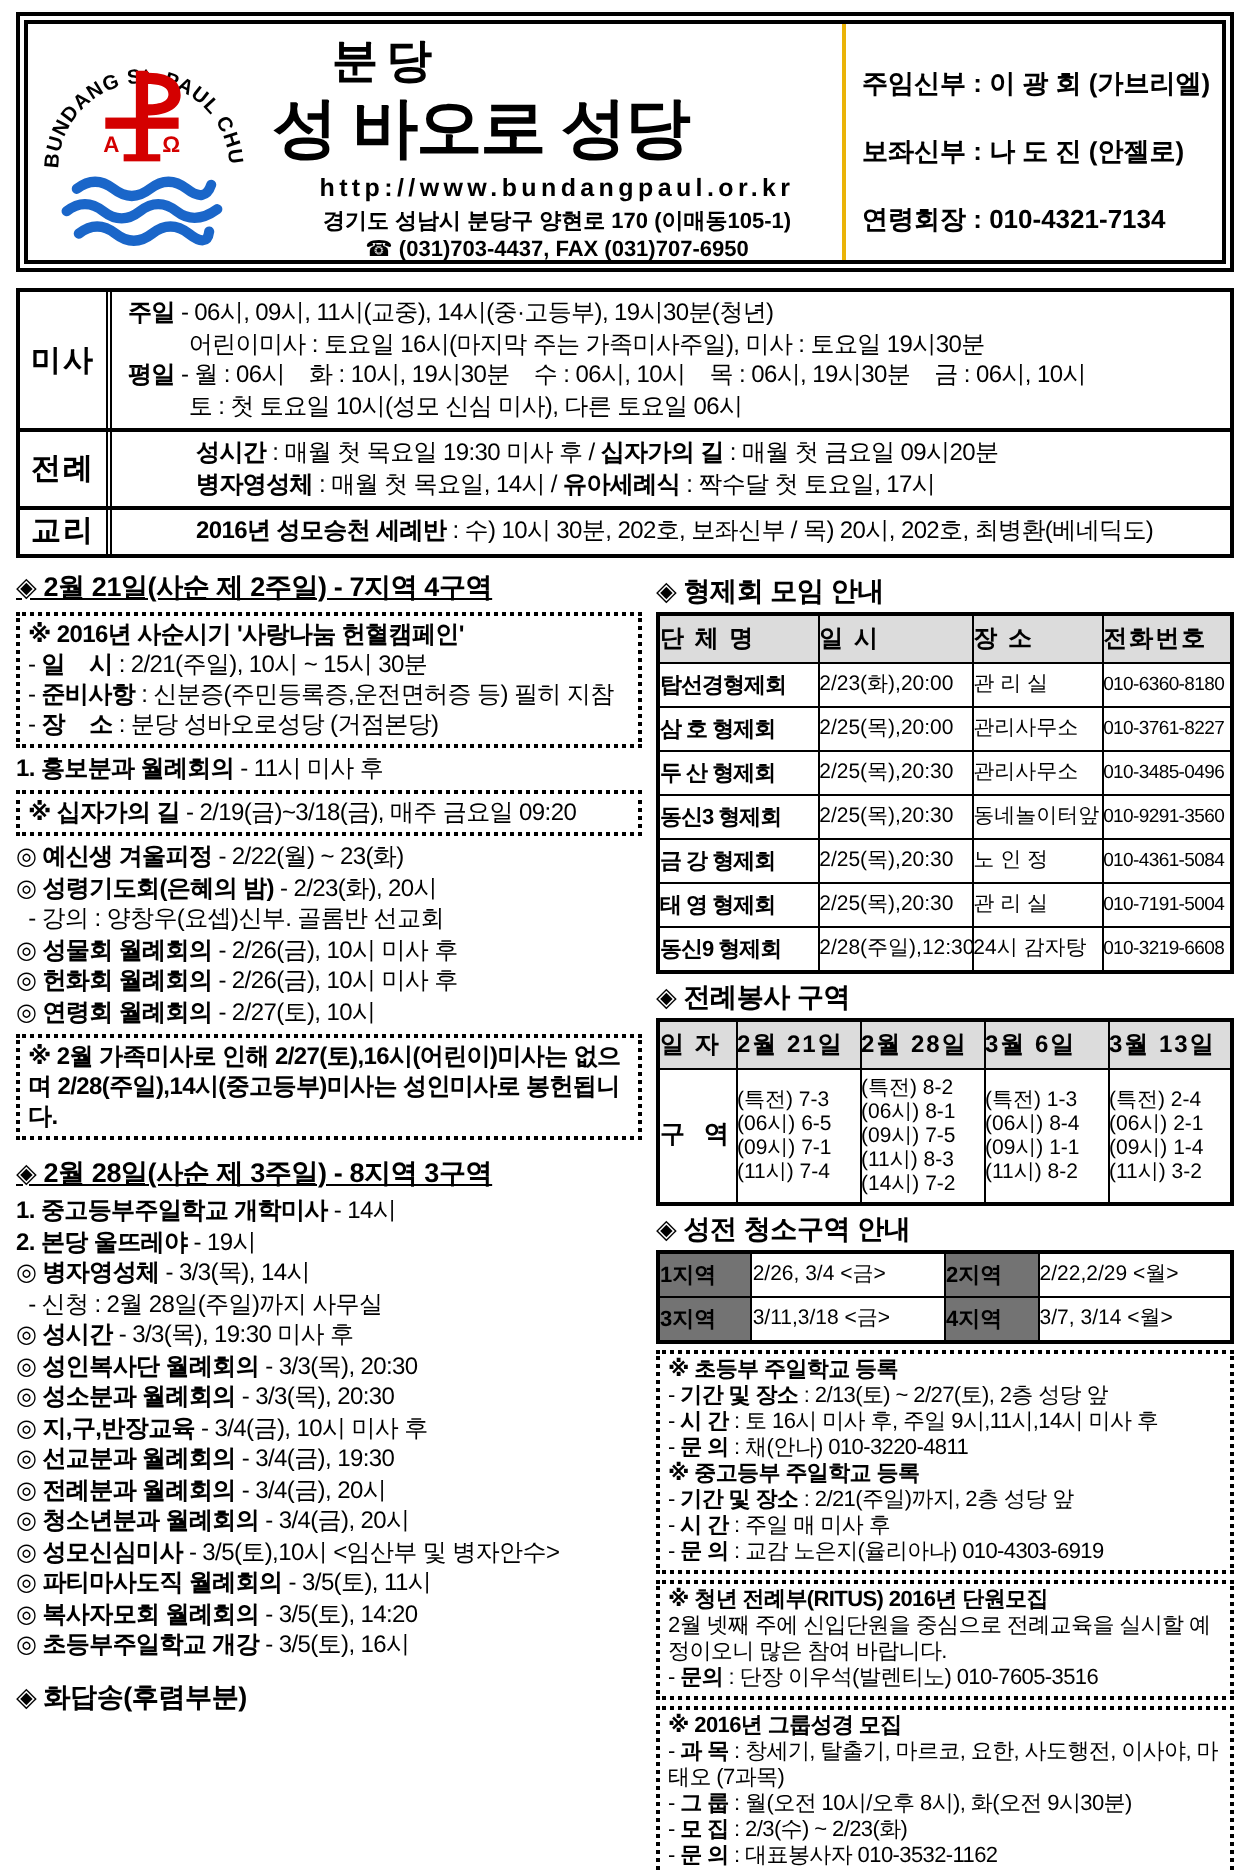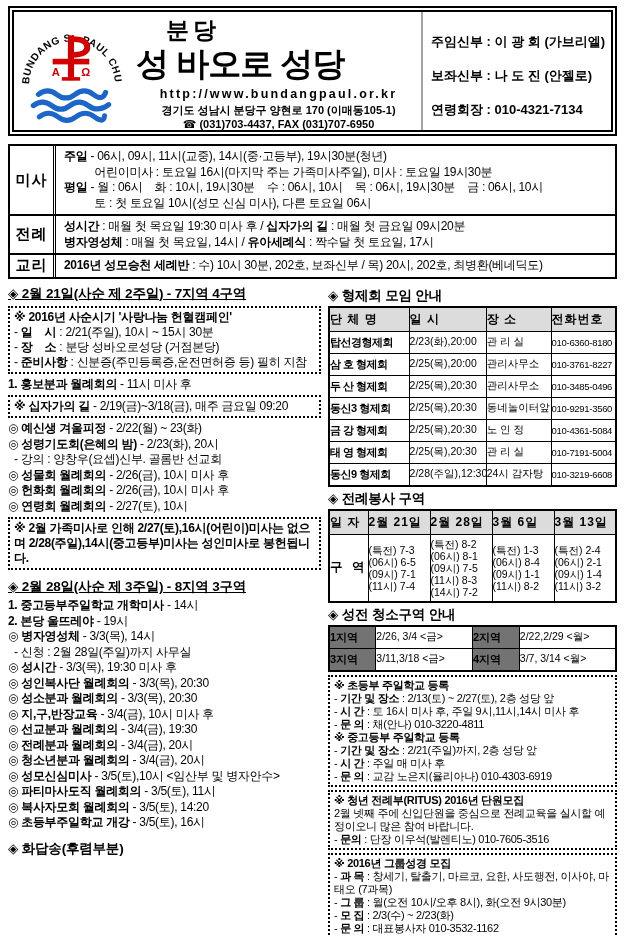--- a/index.html
+++ b/index.html
@@ -13,27 +13,27 @@
   
   .header-outer { border:2px solid #000; padding:2px; }
   .header { border:2px solid #000; display:flex; height:122px; }
   .logo-wrap { width:116px; display:flex; align-items:center; justify-content:center; }
   .title-block { flex:1; padding:3px 0 0 6px; }
   .title-small { font-size:23px; font-weight:900; letter-spacing:4px; padding-left:30px; }
   .title-large { font-size:33px; font-weight:900; letter-spacing:-1px; line-height:36px; }
   .url  { font-size:12.5px; font-weight:bold; letter-spacing:2.2px; margin-top:5px; text-align:center; }
   .addr { font-size:11px; font-weight:bold; margin-top:2px; text-align:center; }
   .tel  { font-size:11px; font-weight:bold; text-align:center; }
-  .contacts { width:190px; border-left:2px solid #a3a3a3; padding:13px 2px 0 8px; }
+  .contacts { width:190px; border-left:2px solid #eab308; padding:13px 2px 0 8px; }
   .contact-line { font-size:13px; font-weight:bold; line-height:34px; white-space:nowrap; }
 
   
   .sched { border:2px solid #000; margin-top:8px; }
   .srow { display:flex; }
-  .srow + .srow { border-top:2px solid #000; }
+  .srow + .srow { border-top:2px solid #000;gap:34px; }
   .slabel { width:46px; font-size:15px; font-weight:900; display:flex; align-items:center;
             justify-content:center; border-right:3px double #000; letter-spacing:1px; }
   .scontent { flex:1; padding:3px 4px 3px 8px; font-size:11.5px; line-height:15.5px; }
 
   
   .cols { display:flex; margin-top:5px; align-items:flex-start; }
   .col-left  { width:320px; padding-right:7px; }
   .col-right { flex:1; }
 
   .line { font-size:12px; line-height:15.5px; letter-spacing:-0.3px; }
@@ -131,22 +131,22 @@
     </div>
   </div>
 
   <div class="cols">
 
     <div class="col-left">
       <div class="h-date"><span class="seg"><b>◈ 2월 21일(사순 제 2주일) - 7지역 4구역</b><span></span></span></div>
       <div class="dotbox">
           <div class="line"><span class="seg"><b>※ 2016년 사순시기 '사랑나눔 헌혈캠페인'</b><span></span></span></div>
           <div class="line"><span class="seg"><b></b><span>- </span></span><span class="seg"><b>일&nbsp;&nbsp;&nbsp;&nbsp;시</b><span></span></span><span class="seg"><b></b><span> : 2/21(주일), 10시 ~ 15시 30분</span></span></div>
+          <div class="line"><span class="seg"><b></b><span>- </span></span><span class="seg"><b>준비사항</b><span></span></span><span class="seg"><b></b><span> : 신분증(주민등록증,운전면허증 등) 필히 지참</span></span></div>
           <div class="line"><span class="seg"><b></b><span>- </span></span><span class="seg"><b>장&nbsp;&nbsp;&nbsp;&nbsp;소</b><span></span></span><span class="seg"><b></b><span> : 분당 성바오로성당 (거점본당)</span></span></div>
-          <div class="line"><span class="seg"><b></b><span>- </span></span><span class="seg"><b>준비사항</b><span></span></span><span class="seg"><b></b><span> : 신분증(주민등록증,운전면허증 등) 필히 지참</span></span></div>
         </div>
       <div class="line"><span class="seg"><b>1. 홍보분과 월례회의</b><span></span></span><span class="seg"><b></b><span> - 11시 미사 후</span></span></div>
       <div class="dotbox">
           <div class="line"><span class="seg"><b>※ 십자가의 길</b><span></span></span><span class="seg"><b></b><span> - 2/19(금)~3/18(금), 매주 금요일 09:20</span></span></div>
         </div>
       <div>
           <div class="line"><span class="seg"><b></b><span>◎ </span></span><span class="seg"><b>예신생 겨울피정</b><span></span></span><span class="seg"><b></b><span> - 2/22(월) ~ 23(화)</span></span></div>
           <div class="line"><span class="seg"><b></b><span>◎ </span></span><span class="seg"><b>성령기도회(은혜의 밤)</b><span></span></span><span class="seg"><b></b><span> - 2/23(화), 20시</span></span></div>
           <div class="line"><span class="seg"><b></b><span>&nbsp;&nbsp;- 강의 : 양창우(요셉)신부. 골롬반 선교회</span></span></div>
           <div class="line"><span class="seg"><b></b><span>◎ </span></span><span class="seg"><b>성물회 월례회의</b><span></span></span><span class="seg"><b></b><span> - 2/26(금), 10시 미사 후</span></span></div>

